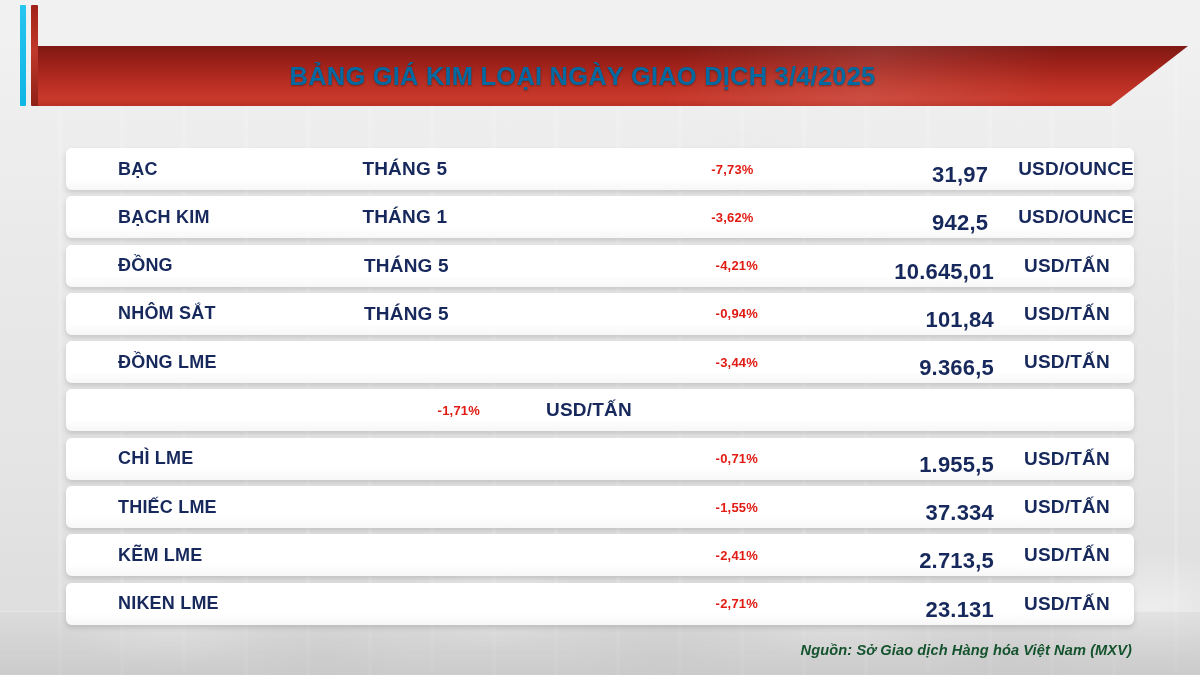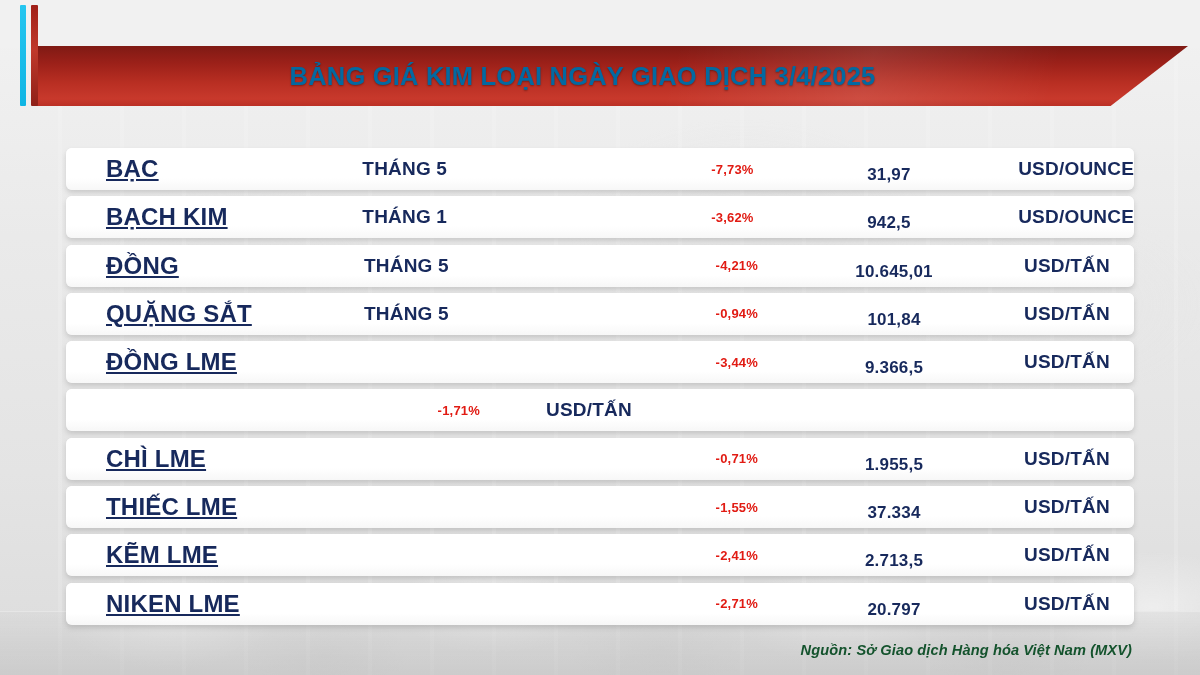--- a/index.html
+++ b/index.html
@@ -86,24 +86,24 @@
   .table { position:absolute; left:66px; top:148px; width:1068px; z-index:2; }
   .row {
     position:relative;
     height:42px; margin-bottom:6.3px;
     background:linear-gradient(180deg,#ffffff 0%,#ffffff 72%,#f7f7f7 100%);
     border-radius:6px;
     box-shadow:0 3px 5px rgba(120,120,120,.28), 0 1px 0 rgba(255,255,255,.9) inset;
     display:flex; align-items:center;
     font-weight:700; color:#17295c;
   }
-  .c-name  { width:278px; padding-left:40px; font-size:24px; letter-spacing:.2px;text-decoration:underline; }
+  .c-name  { width:278px; padding-left:52px; font-size:18px; letter-spacing:.2px; }
   .c-month { width:215px; font-size:19px; letter-spacing:.2px;margin-left:20px; }
   .c-chg   { width:215px; text-align:right; padding-right:36px; font-size:13px; color:#e11b13; letter-spacing:.2px; }
-  .c-price { width:200px; text-align:center; font-size:17px; letter-spacing:.2px;margin-top:12px; }
+  .c-price { width:200px; text-align:right; font-size:22px; letter-spacing:.2px;margin-top:12px; }
   .c-unit  { flex:1; padding-left:30px; font-size:19px; letter-spacing:.2px; }
 
   
   .source {
     position:absolute; right:68px; top:642px; z-index:4;
     font-size:14.6px; font-weight:700; font-style:italic; color:#14532d;
     letter-spacing:.1px; white-space:nowrap;
   }
 </style>
 </head>
@@ -170,21 +170,21 @@
       <div class="c-unit">USD/OUNCE</div>
     </div>
     <div class="row">
       <div class="c-name">ĐỒNG</div>
       <div class="c-month">THÁNG 5</div>
       <div class="c-chg">-4,21%</div>
       <div class="c-price">10.645,01</div>
       <div class="c-unit">USD/TẤN</div>
     </div>
     <div class="row">
-      <div class="c-name">QUẶNG SẮT</div>
+      <div class="c-name">NHÔM SẮT</div>
       <div class="c-month">THÁNG 5</div>
       <div class="c-chg">-0,94%</div>
       <div class="c-price">101,84</div>
       <div class="c-unit">USD/TẤN</div>
     </div>
     <div class="row">
       <div class="c-name">ĐỒNG LME</div>
       <div class="c-month"></div>
       <div class="c-chg">-3,44%</div>
       <div class="c-price">9.366,5</div>
@@ -213,18 +213,18 @@
       <div class="c-name">KẼM LME</div>
       <div class="c-month"></div>
       <div class="c-chg">-2,41%</div>
       <div class="c-price">2.713,5</div>
       <div class="c-unit">USD/TẤN</div>
     </div>
     <div class="row">
       <div class="c-name">NIKEN LME</div>
       <div class="c-month"></div>
       <div class="c-chg">-2,71%</div>
-      <div class="c-price">20.797</div>
+      <div class="c-price">23.131</div>
       <div class="c-unit">USD/TẤN</div>
     </div>
   </div>
 
 <div class="source">Nguồn: Sở Giao dịch Hàng hóa Việt Nam (MXV)</div>
 
 </body></html>

